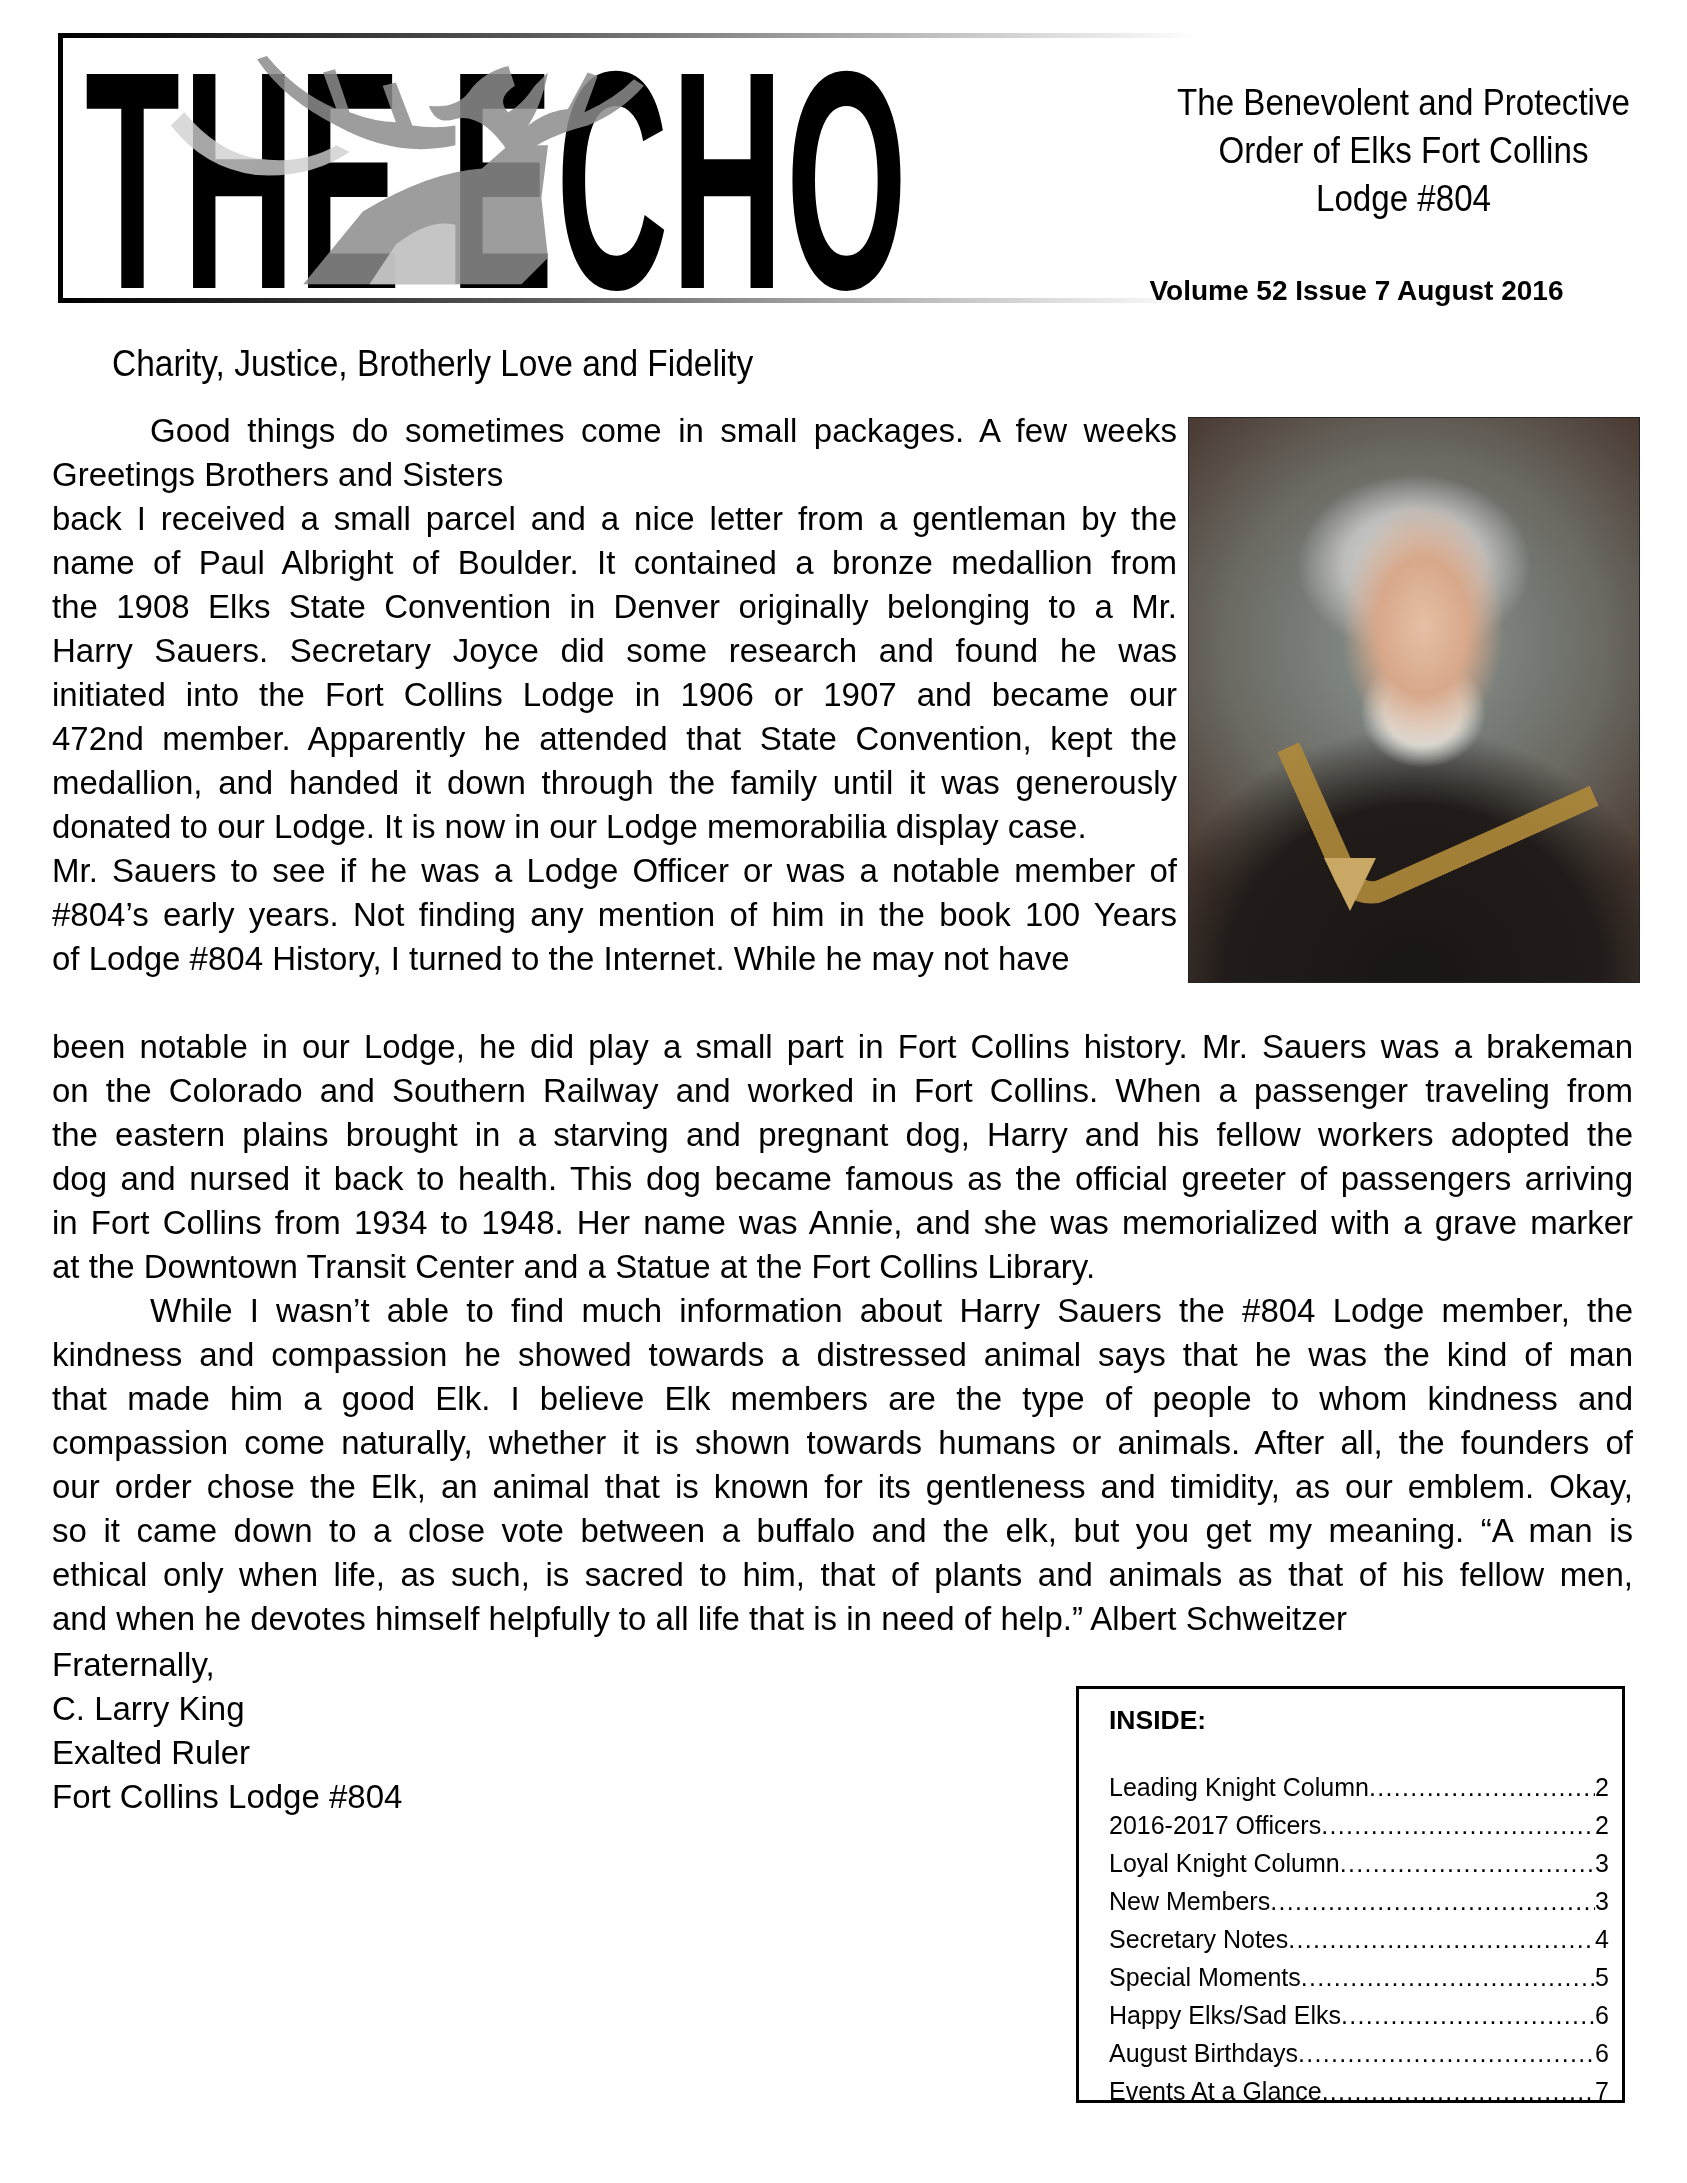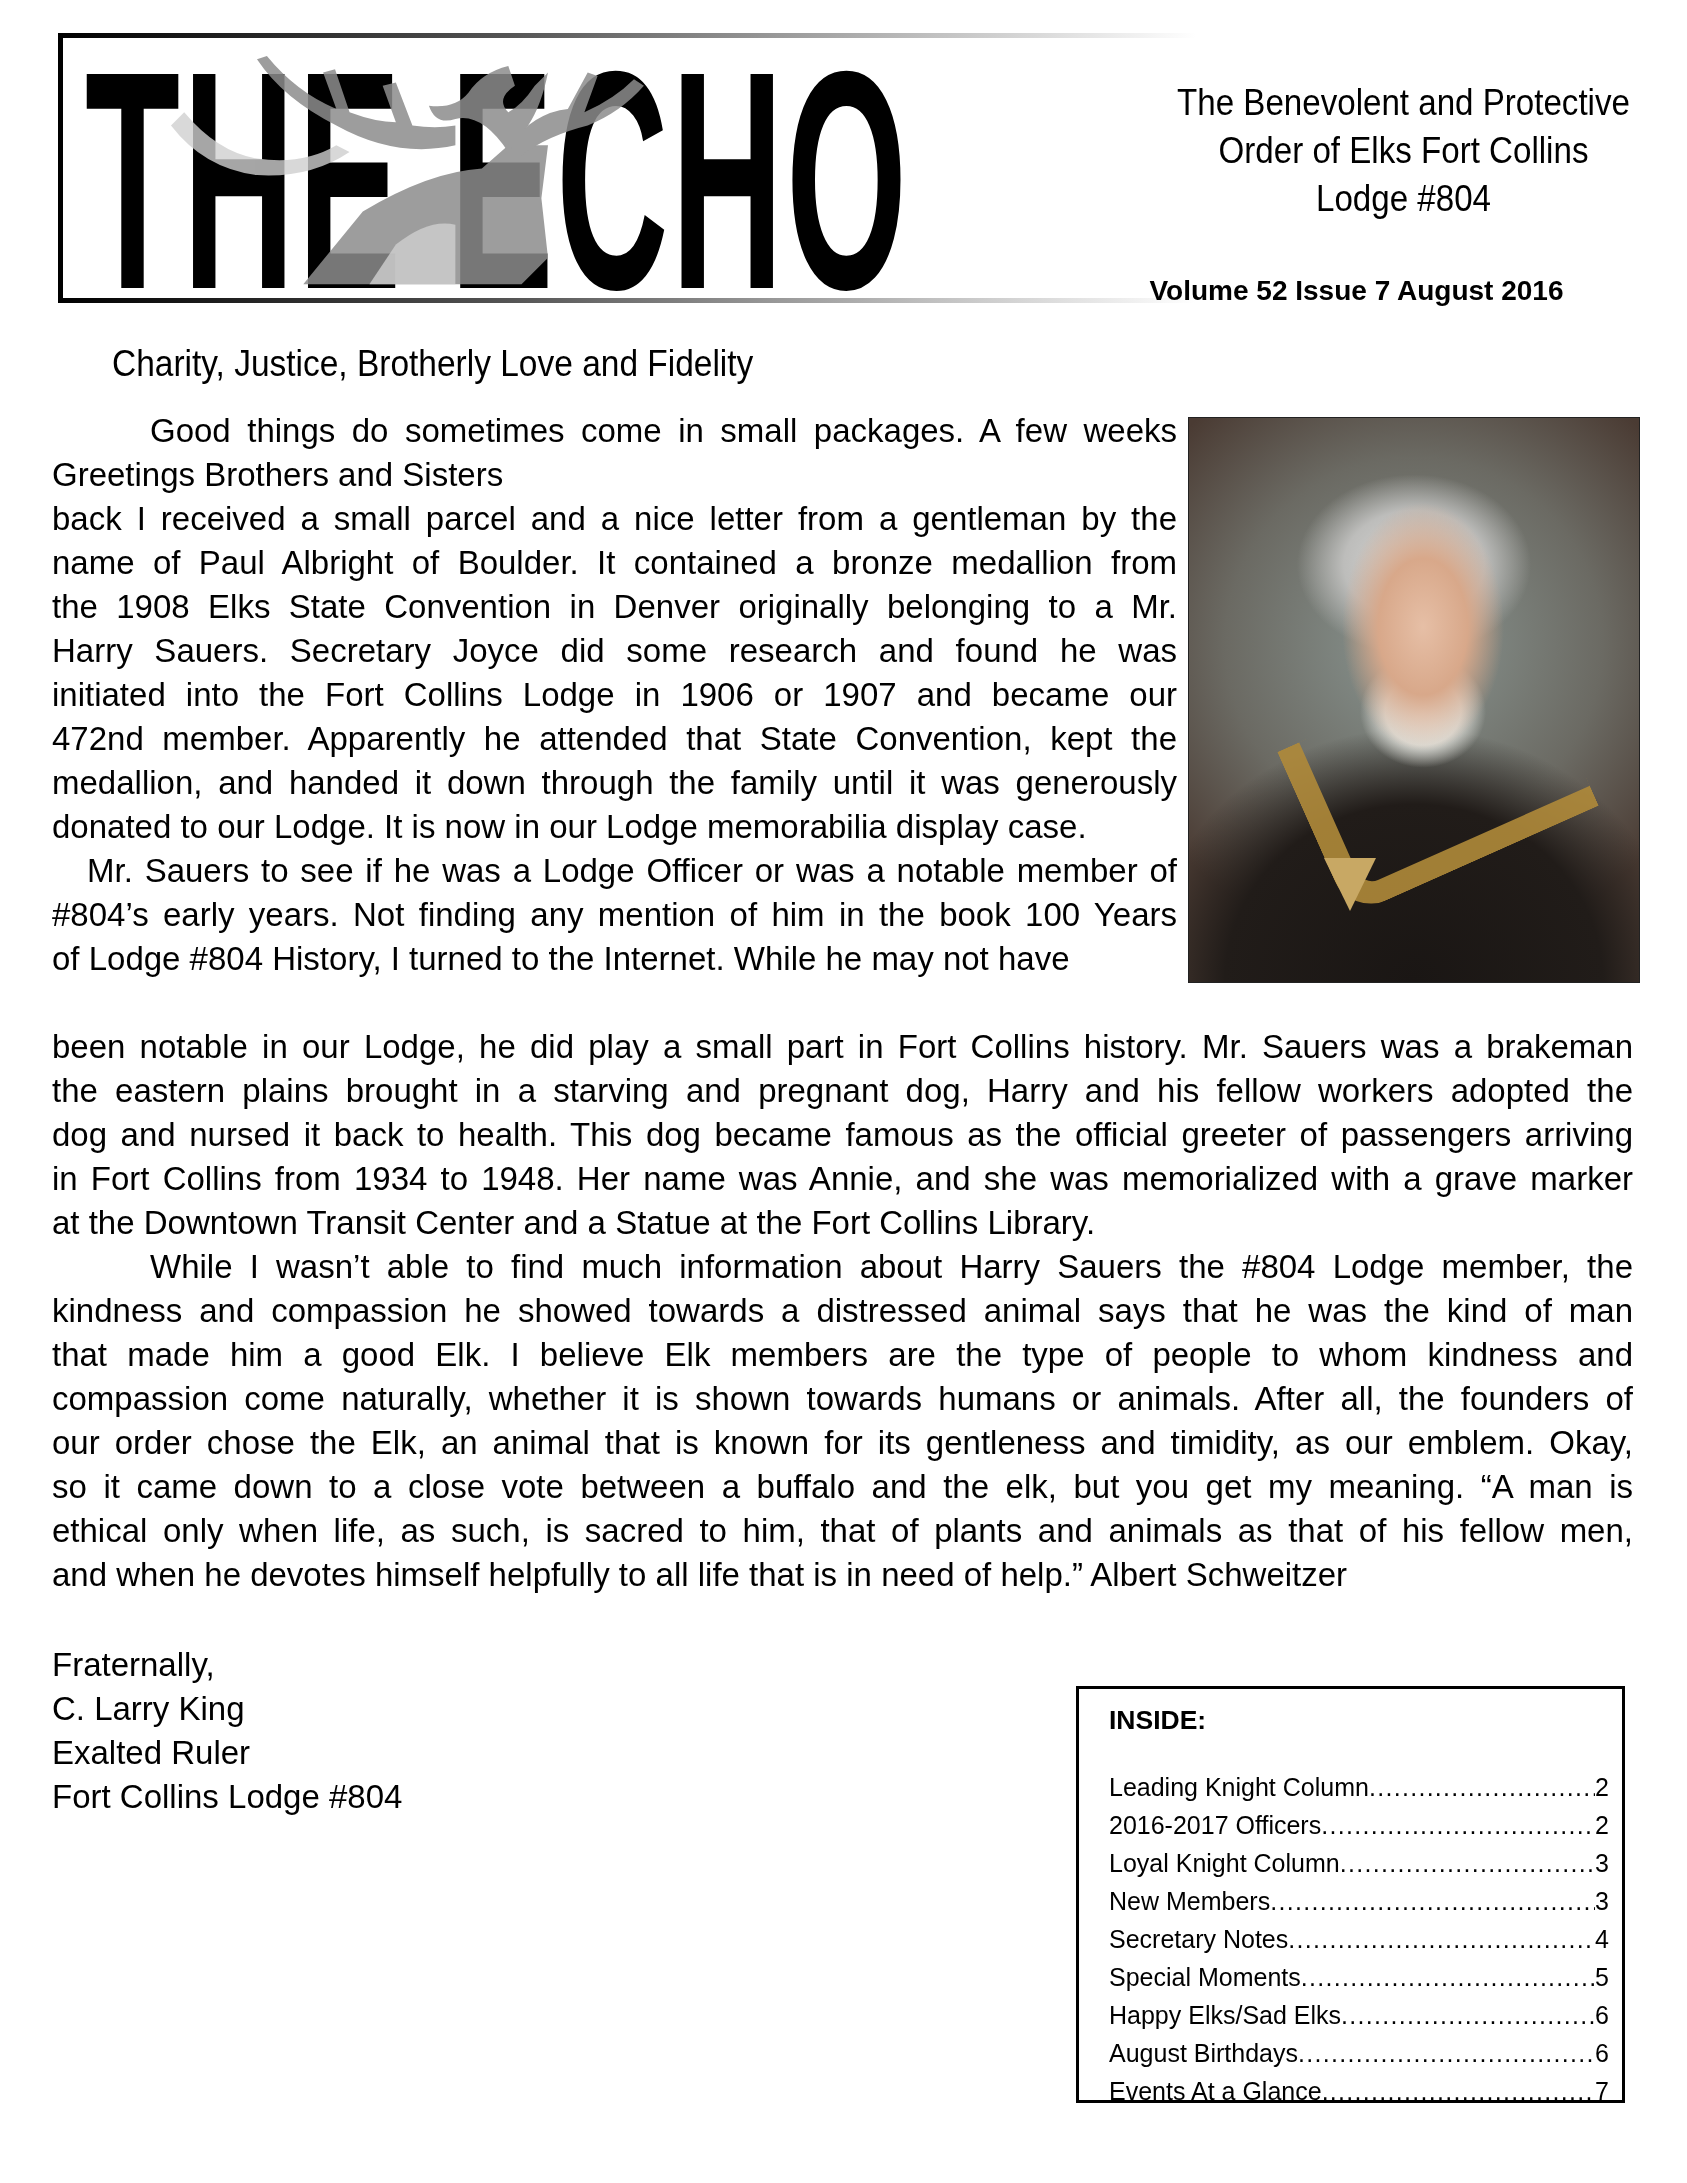--- a/index.html
+++ b/index.html
@@ -139,26 +139,27 @@
     <div class="line just indent" style="white-space: nowrap;">Good things do sometimes come in small packages. A few weeks</div>
     <div class="line" style="white-space: nowrap;">Greetings Brothers and Sisters</div>
     <div class="line just" style="white-space: nowrap;">back I received a small parcel and a nice letter from a gentleman by the</div>
     <div class="line just" style="white-space: nowrap;">name of Paul Albright of Boulder. It contained a bronze medallion from</div>
     <div class="line just" style="white-space: nowrap;">the 1908 Elks State Convention in Denver originally belonging to a Mr.</div>
     <div class="line just" style="white-space: nowrap;">Harry Sauers. Secretary Joyce did some research and found he was</div>
     <div class="line just" style="white-space: nowrap;">initiated into the Fort Collins Lodge in 1906 or 1907 and became our</div>
     <div class="line just" style="white-space: nowrap;">472nd member. Apparently he attended that State Convention, kept the</div>
     <div class="line just" style="white-space: nowrap;">medallion, and handed it down through the family until it was generously</div>
     <div class="line" style="white-space: nowrap;">donated to our Lodge. It is now in our Lodge memorabilia display case.</div>
-    <div class="line just" style="white-space: nowrap; margin-left: 35px;">Mr. Sauers to see if he was a Lodge Officer or was a notable member of</div>
+    <div class="line just" style="white-space: nowrap;">Mr. Sauers to see if he was a Lodge Officer or was a notable member of</div>
     <div class="line just" style="white-space: nowrap;">#804’s early years. Not finding any mention of him in the book 100 Years</div>
     <div class="line" style="white-space: nowrap;">of Lodge #804 History, I turned to the Internet. While he may not have</div>
   </div>
 <div class="body-text col-wide" id="wide-col" style="top:1025px;">
     <div class="line just" style="white-space: nowrap;">been notable in our Lodge, he did play a small part in Fort Collins history. Mr. Sauers was a brakeman</div>
+    <div class="line just" style="white-space: nowrap;">on the Colorado and Southern Railway and worked in Fort Collins. When a passenger traveling from</div>
     <div class="line just" style="white-space: nowrap;">the eastern plains brought in a starving and pregnant dog, Harry and his fellow workers adopted the</div>
     <div class="line just" style="white-space: nowrap;">dog and nursed it back to health. This dog became famous as the official greeter of passengers arriving</div>
     <div class="line just" style="white-space: nowrap;">in Fort Collins from 1934 to 1948. Her name was Annie, and she was memorialized with a grave marker</div>
     <div class="line" style="white-space: nowrap;">at the Downtown Transit Center and a Statue at the Fort Collins Library.</div>
     <div class="line just indent" style="white-space: nowrap;">While I wasn’t able to find much information about Harry Sauers the #804 Lodge member, the</div>
     <div class="line just" style="white-space: nowrap;">kindness and compassion he showed towards a distressed animal says that he was the kind of man</div>
     <div class="line just" style="white-space: nowrap;">that made him a good Elk. I believe Elk members are the type of people to whom kindness and</div>
     <div class="line just" style="white-space: nowrap;">compassion come naturally, whether it is shown towards humans or animals. After all, the founders of</div>
     <div class="line just" style="white-space: nowrap;">our order chose the Elk, an animal that is known for its gentleness and timidity, as our emblem. Okay,</div>
     <div class="line just" style="white-space: nowrap;">so it came down to a close vote between a buffalo and the elk, but you get my meaning. “A man is</div>

